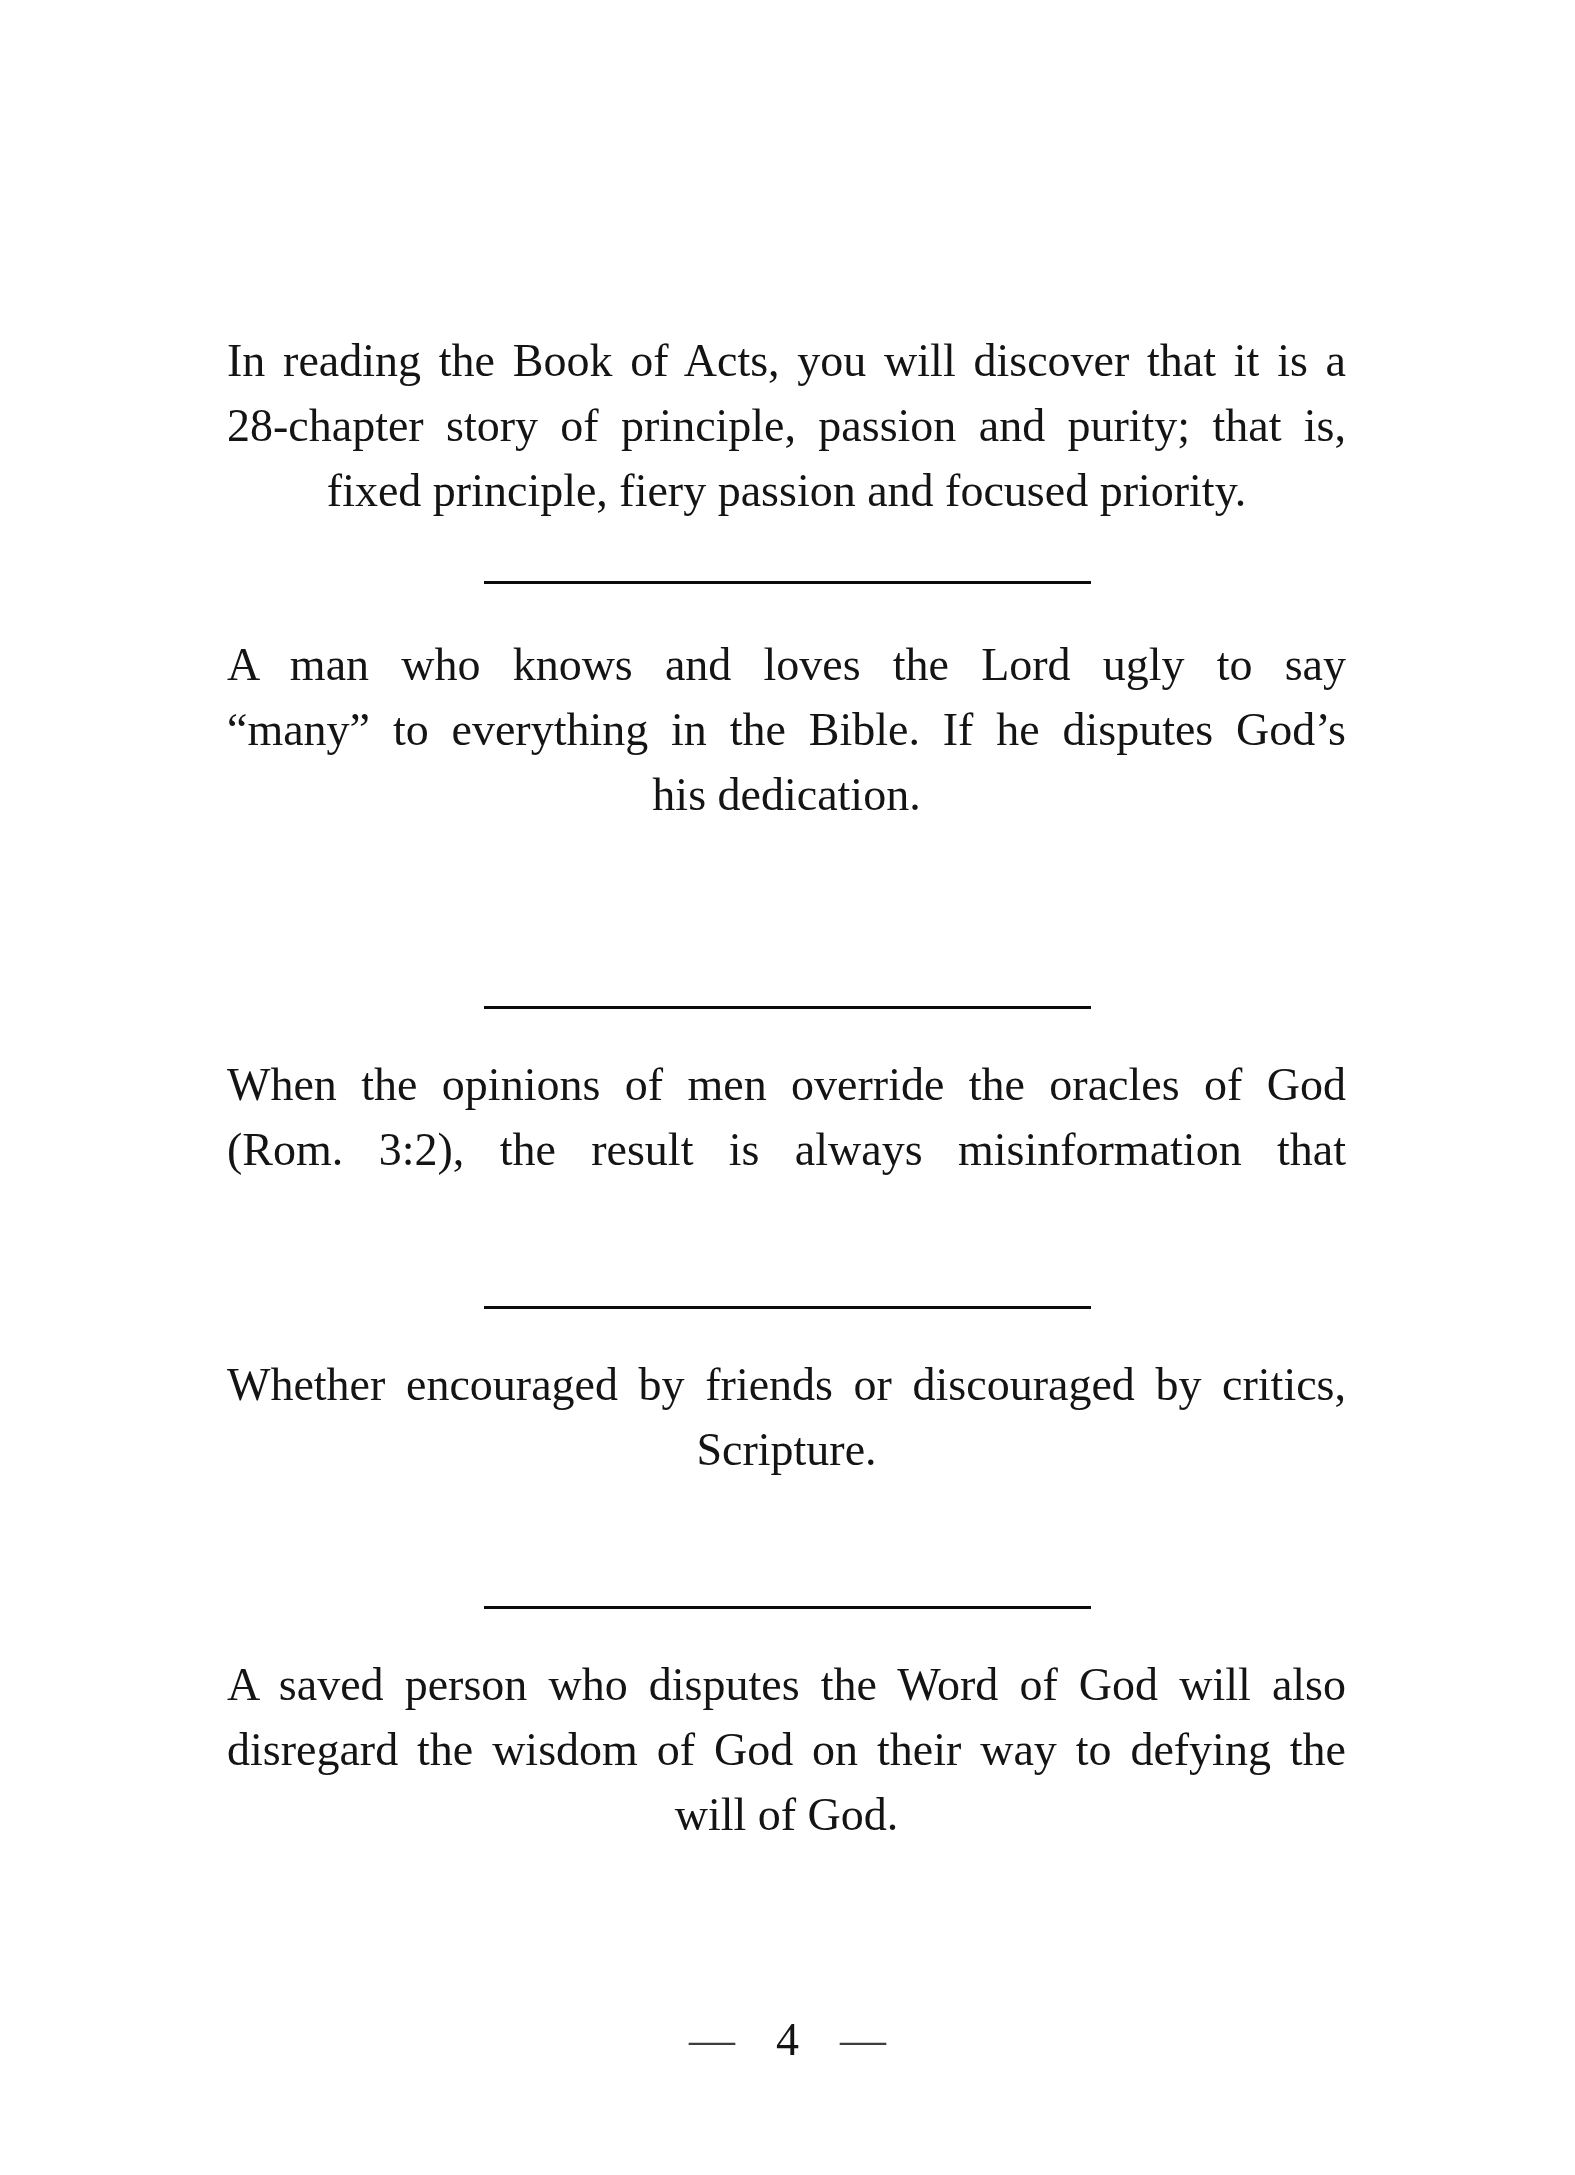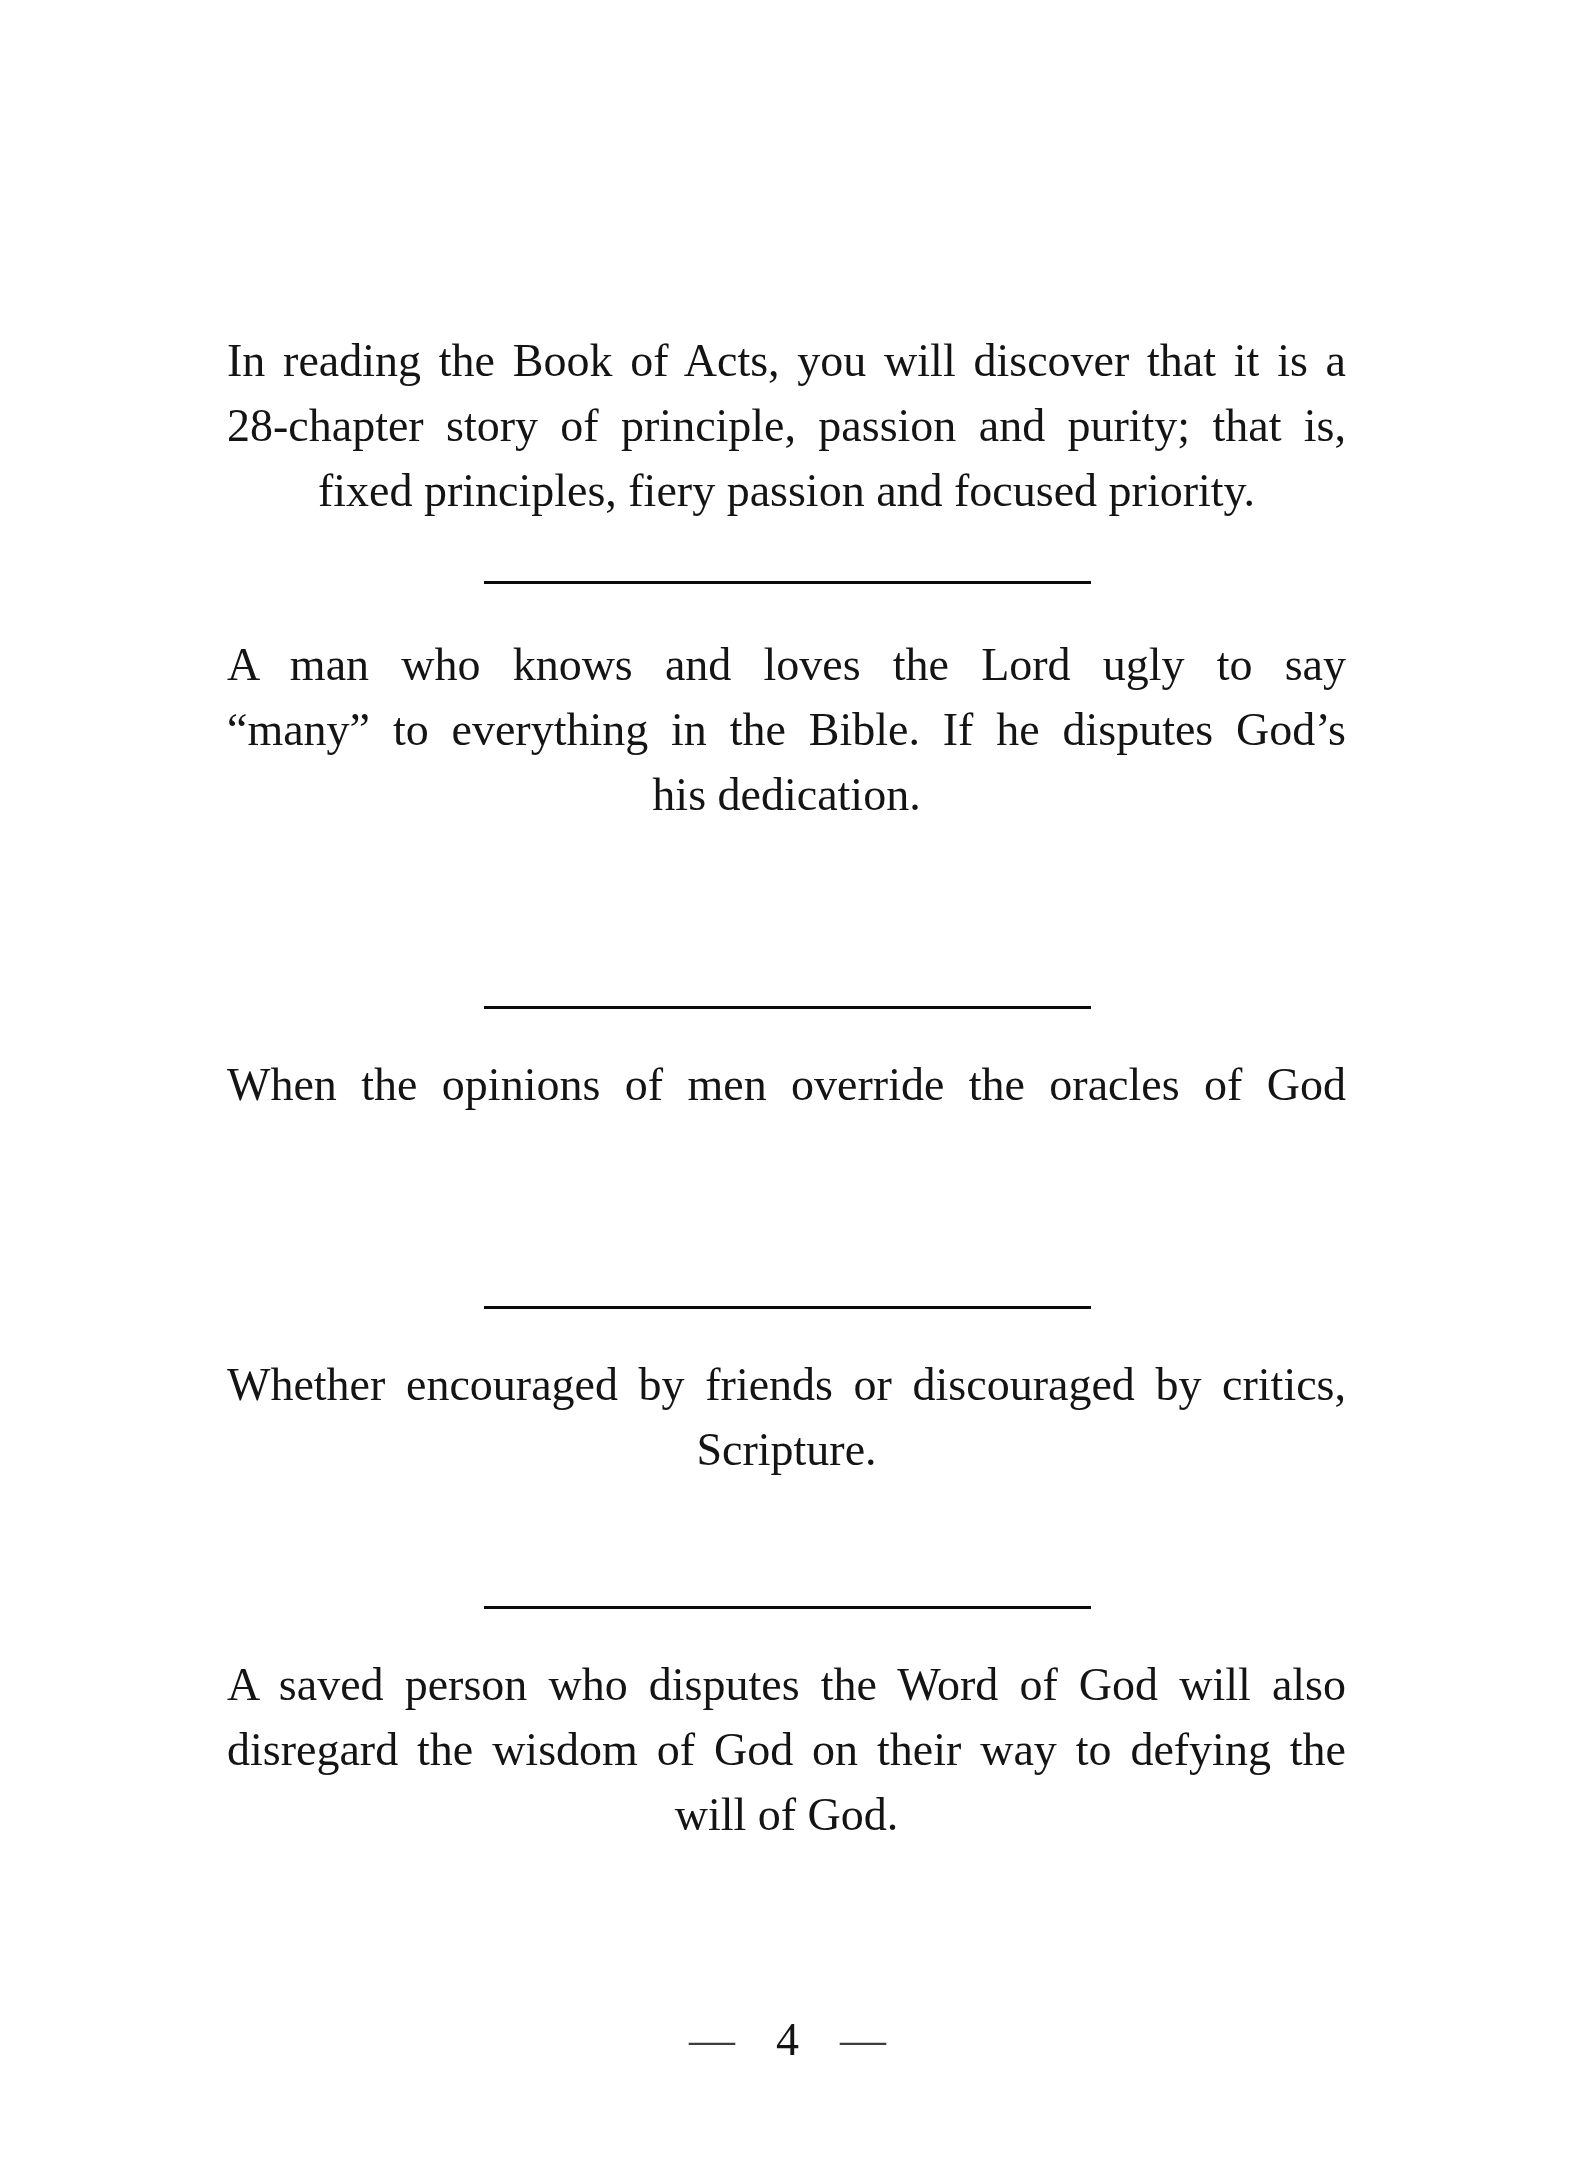--- a/index.html
+++ b/index.html
@@ -71,35 +71,36 @@
   }
 </style>
 </head>
 <body>
 
 <div class="page">
 
   <div class="quote" id="quote-1">
       <div class="line">In reading the Book of Acts, you will discover that it is a</div>
       <div class="line">28-chapter story of principle, passion and purity; that is,</div>
-      <div class="line last">fixed principles, fiery passion and focused priority.</div>
+      <div class="line last">fixed principle, fiery passion and focused priority.</div>
     </div>
 
   <div class="divider" id="divider-1"></div>
 
   <div class="quote" id="quote-2">
       <div class="line">A man who knows and loves the Lord ugly to say</div>
       <div class="line">“many” to everything in the Bible. If he disputes God’s</div>
       <div class="line last">his dedication.</div>
     </div>
 
   <div class="divider" id="divider-2"></div>
 
   <div class="quote" id="quote-3">
       <div class="line">When the opinions of men override the oracles of God</div>
+      <div class="line">(Rom. 3:2), the result is always misinformation that</div>
     </div>
 
   <div class="divider" id="divider-3"></div>
 
   <div class="quote" id="quote-4">
       <div class="line">Whether encouraged by friends or discouraged by critics,</div>
       <div class="line last">Scripture.</div>
     </div>
 
   <div class="divider" id="divider-4"></div>

